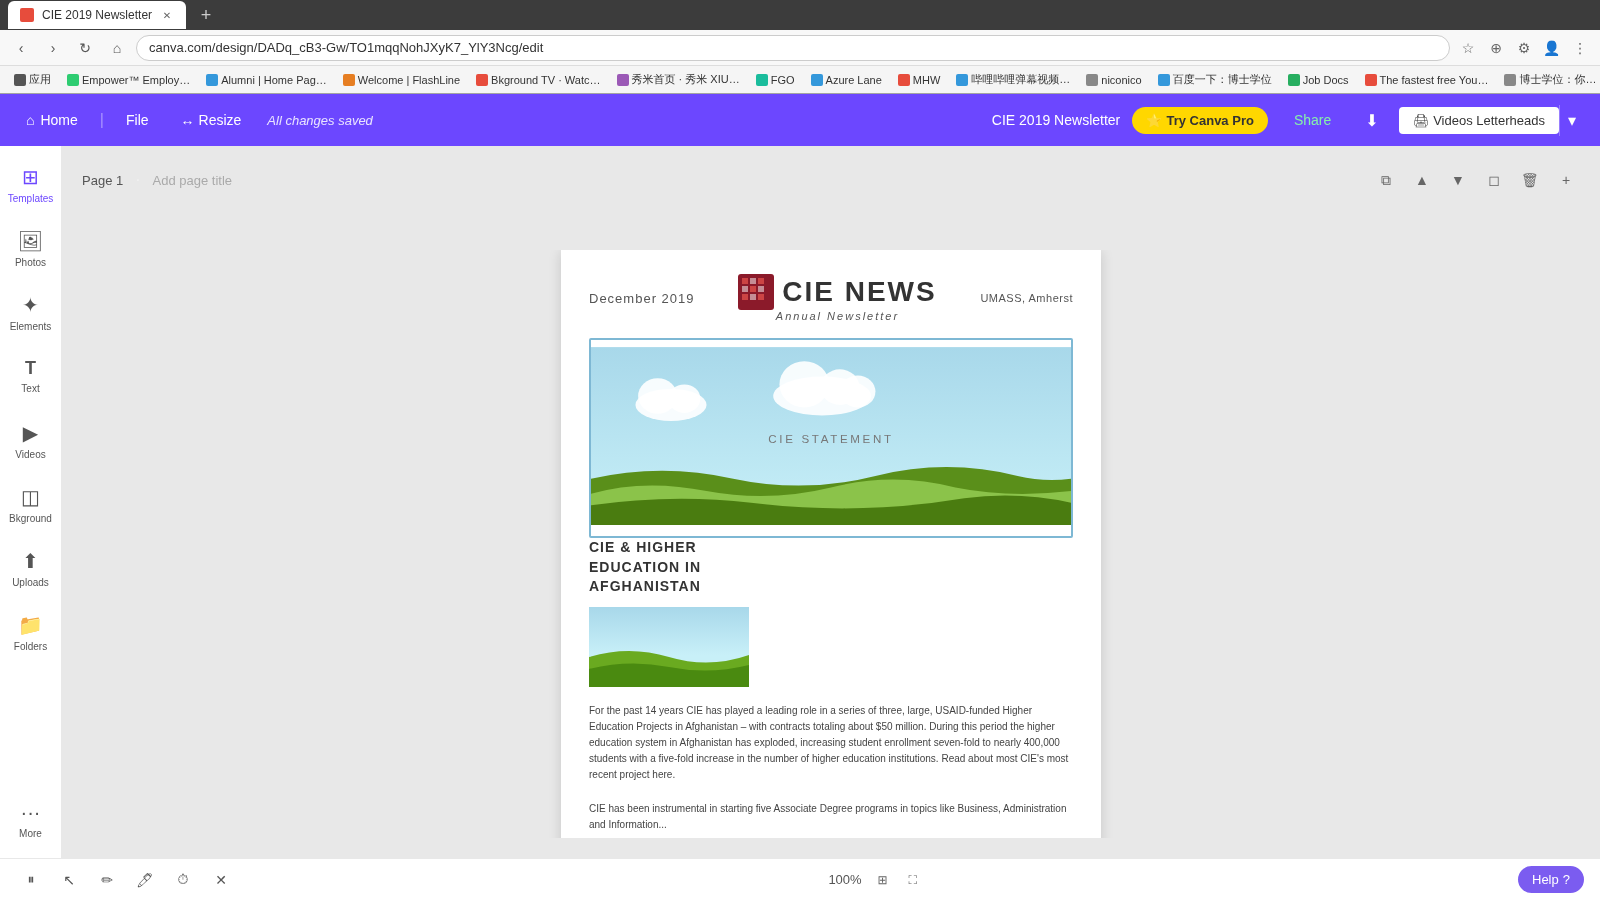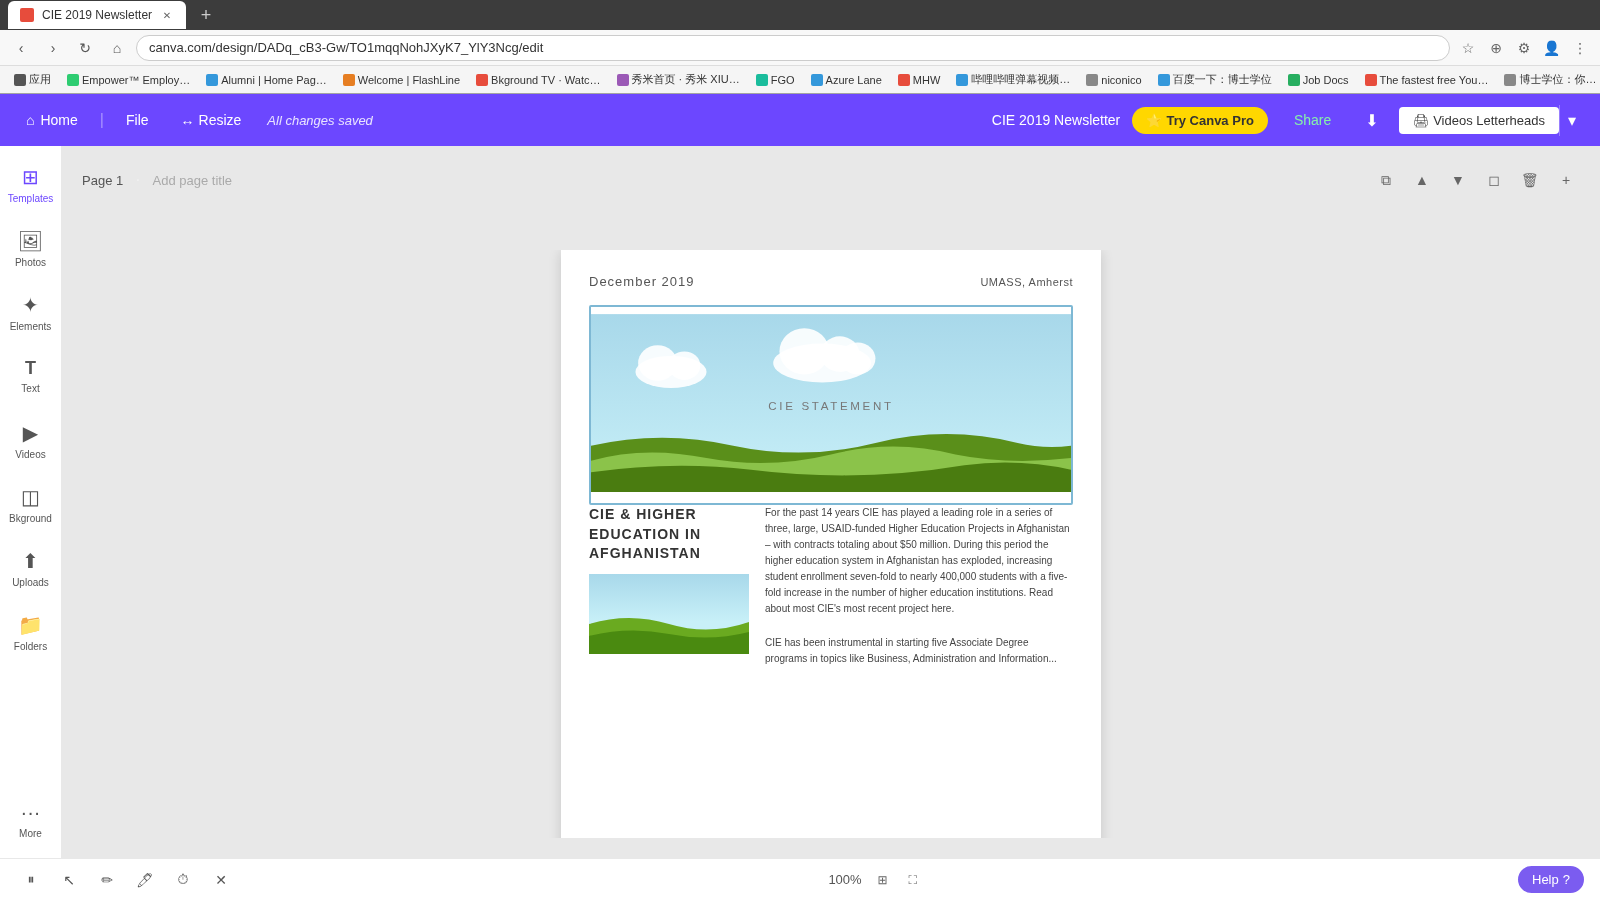--- a/index.html
+++ b/index.html
@@ -75,21 +75,21 @@
     .hero-image { width: 100%; height: 200px; border-radius: 2px; overflow: hidden; margin-bottom: 0; position: relative; border: 2px solid #7EB8D4; }
 
     
     .hero-image svg { position: absolute; bottom: 0; width: 100%; }
 
     .recent-activities { font-style: italic; font-size: 13px; color: #333; text-align: center; margin: 14px 0 12px; letter-spacing: 1px; }
 
     .article-title { font-size: 14px; font-weight: 900; color: #333; letter-spacing: 1px; line-height: 1.4; margin-bottom: 10px; width: 160px; }
     .article-body { font-size: 10px; color: #444; line-height: 1.6; flex: 1; }
 
-    .article-section { display: flex; gap: 16px; margin-bottom: 12px; }
+    .article-section { display: flex; gap: 16px; margin-bottom: 12px; flex-direction: column; }
     .article-left { width: 160px; flex-shrink: 0; }
     .article-right { flex: 1; }
     .article-image { width: 100%; height: 80px; background: linear-gradient(180deg, #a8d8ea 60%, #8fbc3c 100%); border-radius: 2px; margin-top: 8px; }
 
     
     .bottom-toolbar { height: 42px; background: #fff; border-top: 1px solid #e8e8e8; display: flex; align-items: center; justify-content: space-between; padding: 0 16px; }
     .bottom-left { display: flex; gap: 8px; }
     .bottom-tool { width: 30px; height: 30px; border-radius: 4px; display: flex; align-items: center; justify-content: center; color: #555; cursor: pointer; font-size: 14px; }
     .zoom-info { display: flex; align-items: center; gap: 8px; font-size: 13px; color: #555; }
     .view-btns { display: flex; gap: 4px; }
@@ -283,20 +283,40 @@
           <div class="page-action-btn">🗑</div>
           <div class="page-action-btn">+</div>
         </div>
       </div>
 
       <div class="document-wrapper">
         <div class="document">
 
           <div class="newsletter-header">
             <span class="newsletter-date">December 2019</span>
+            <div class="logo-section">
+              <div class="newsletter-logo">
+                <div class="logo-img">
+                  <svg width="32" height="32" viewBox="0 0 32 32">
+                    <rect width="32" height="32" fill="#8B1A2A"></rect>
+                    <rect x="2" y="2" width="6" height="6" fill="#c44"></rect>
+                    <rect x="10" y="2" width="6" height="6" fill="#fff" opacity="0.5"></rect>
+                    <rect x="18" y="2" width="6" height="6" fill="#c44"></rect>
+                    <rect x="2" y="10" width="6" height="6" fill="#fff" opacity="0.5"></rect>
+                    <rect x="10" y="10" width="6" height="6" fill="#c44"></rect>
+                    <rect x="18" y="10" width="6" height="6" fill="#fff" opacity="0.5"></rect>
+                    <rect x="2" y="18" width="6" height="6" fill="#c44"></rect>
+                    <rect x="10" y="18" width="6" height="6" fill="#fff" opacity="0.5"></rect>
+                    <rect x="18" y="18" width="6" height="6" fill="#c44"></rect>
+                  </svg>
+                </div>
+                <span class="newsletter-title">CIE NEWS</span>
+              </div>
+              <span class="newsletter-sub">Annual Newsletter</span>
+            </div>
             <span class="newsletter-uni">UMASS, Amherst</span>
           </div>
 
           <div class="hero-image">
             <svg width="100%" height="200" viewBox="0 0 540 200" xmlns="http://www.w3.org/2000/svg">
 
               <defs>
                 <linearGradient id="skyGrad" x1="0" y1="0" x2="0" y2="1">
                   <stop offset="0%" stop-color="#a8d8ea"></stop>
                   <stop offset="100%" stop-color="#c8f0f8"></stop>

